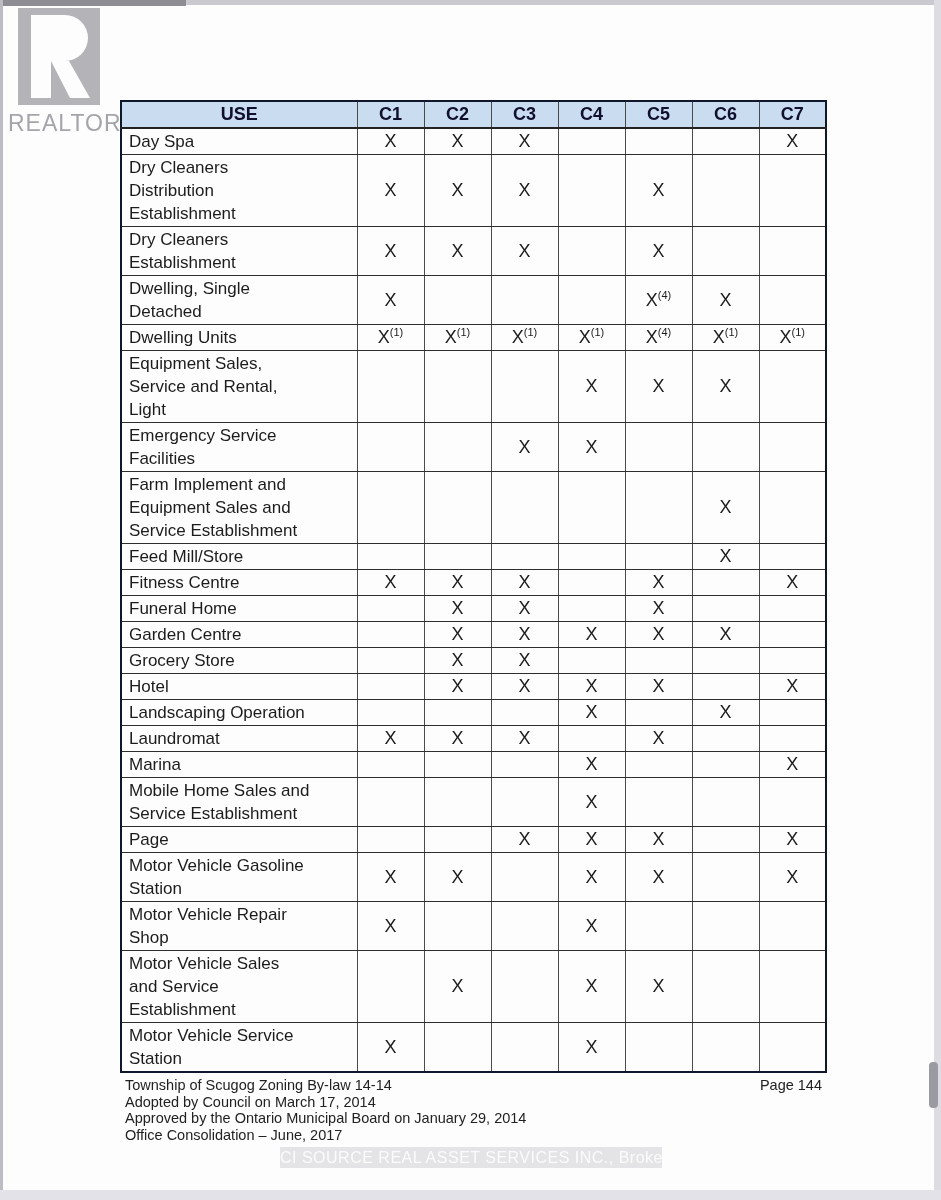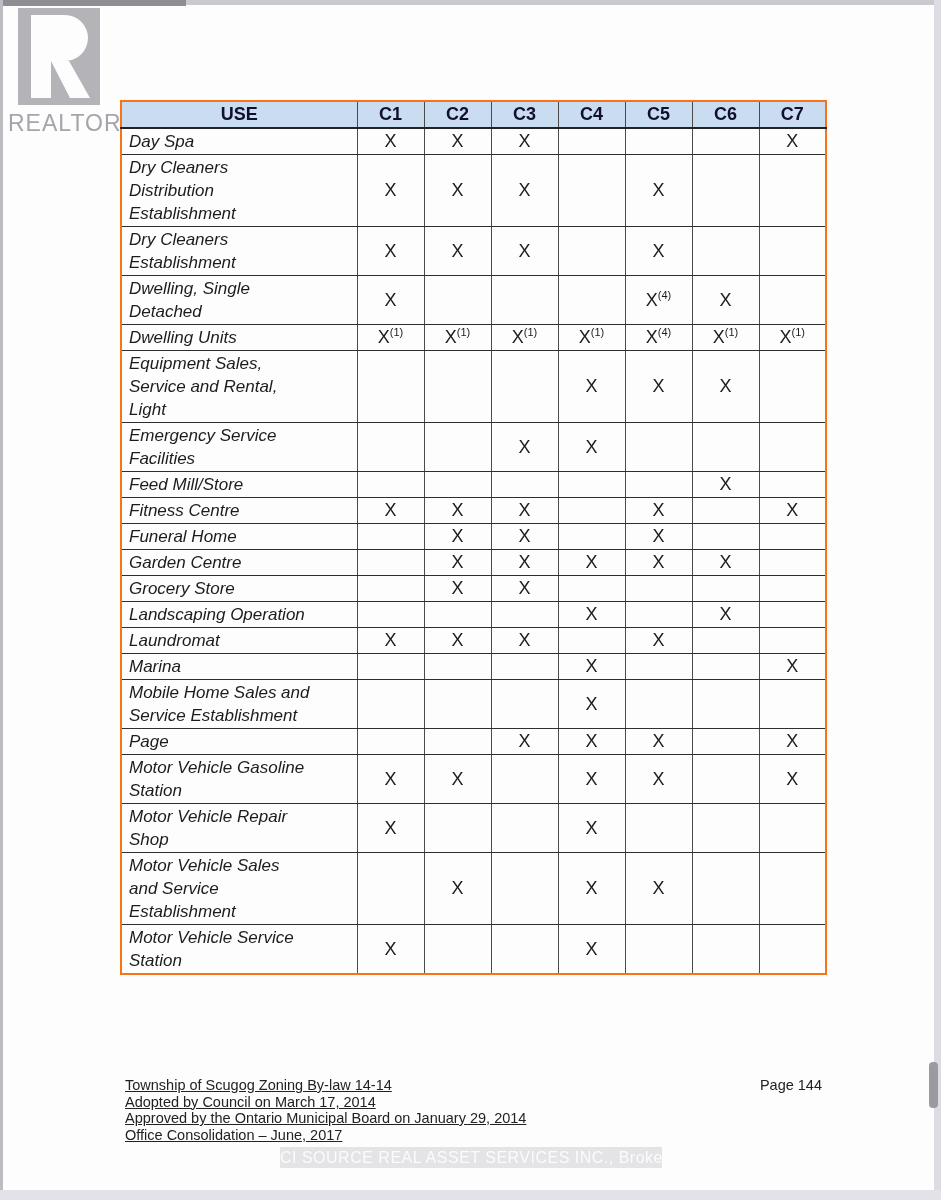--- a/index.html
+++ b/index.html
@@ -33,31 +33,31 @@
     font-size: 17px;
   }
   table.zoning col.use-col { width: 236px; }
   table.zoning col.c-col { width: 67px; }
   table.zoning th {
     background: var(--header-bg, #cadcf0);
     color: #10102c; font-size: 18px; font-weight: bold;
     height: 27px; border: 1px solid #2e2e2e; border-bottom: 2px solid #222;
   }
   table.zoning th, table.zoning td { border-left: 1px solid #4a4a4a; border-right: 1px solid #4a4a4a; }
-  table.zoning { border: 2px solid #f97316; }
+  table.zoning { border: 2px solid #0f172a; }
   table.zoning td {
     border-top: 1.5px solid #2e2e2e; border-bottom: 1.5px solid #2e2e2e;
     line-height: 23px; vertical-align: middle;
   }
-  td.use { text-align: left; padding: 1px 4px 1px 7px; white-space: pre-line; font-style: italic; }
+  td.use { text-align: left; padding: 1px 4px 1px 7px; white-space: pre-line; }
   td.mark { text-align: center; font-size: 18px; }
   td.mark sup { font-size: 11px; line-height: 0; }
 
   
-  .footer { position: absolute; left: 125px; top: 1077px; width: 701px; font-size: 14.5px; line-height: 16.5px; color: #222; text-decoration: underline; }
+  .footer { position: absolute; left: 125px; top: 1077px; width: 701px; font-size: 14.5px; line-height: 16.5px; color: #222; }
   .footer .line1-wrap { position: relative; }
   .footer .page-num { position: absolute; right: 4px; top: 0; }
 
   
   .watermark {
     position: absolute; left: 280px; top: 1147px; width: 382px; height: 21px;
     background: #e4e4e6; color: #fbfbfb; font-size: 16px; letter-spacing: 0.5px;
     text-align: center; line-height: 21px; white-space: nowrap; overflow: hidden;
   }
 </style>
@@ -179,20 +179,32 @@
 Facilities</td>
         <td class="mark"></td>
         <td class="mark"></td>
         <td class="mark">X</td>
         <td class="mark">X</td>
         <td class="mark"></td>
         <td class="mark"></td>
         <td class="mark"></td>
       </tr>
       <tr>
+        <td class="use">Farm Implement and
+Equipment Sales and
+Service Establishment</td>
+        <td class="mark"></td>
+        <td class="mark"></td>
+        <td class="mark"></td>
+        <td class="mark"></td>
+        <td class="mark"></td>
+        <td class="mark">X</td>
+        <td class="mark"></td>
+      </tr>
+      <tr>
         <td class="use">Feed Mill/Store</td>
         <td class="mark"></td>
         <td class="mark"></td>
         <td class="mark"></td>
         <td class="mark"></td>
         <td class="mark"></td>
         <td class="mark">X</td>
         <td class="mark"></td>
       </tr>
       <tr>
@@ -227,20 +239,30 @@
       </tr>
       <tr>
         <td class="use">Grocery Store</td>
         <td class="mark"></td>
         <td class="mark">X</td>
         <td class="mark">X</td>
         <td class="mark"></td>
         <td class="mark"></td>
         <td class="mark"></td>
         <td class="mark"></td>
+      </tr>
+      <tr>
+        <td class="use">Hotel</td>
+        <td class="mark"></td>
+        <td class="mark">X</td>
+        <td class="mark">X</td>
+        <td class="mark">X</td>
+        <td class="mark">X</td>
+        <td class="mark"></td>
+        <td class="mark">X</td>
       </tr>
       <tr>
         <td class="use">Landscaping Operation</td>
         <td class="mark"></td>
         <td class="mark"></td>
         <td class="mark"></td>
         <td class="mark">X</td>
         <td class="mark"></td>
         <td class="mark">X</td>
         <td class="mark"></td>

